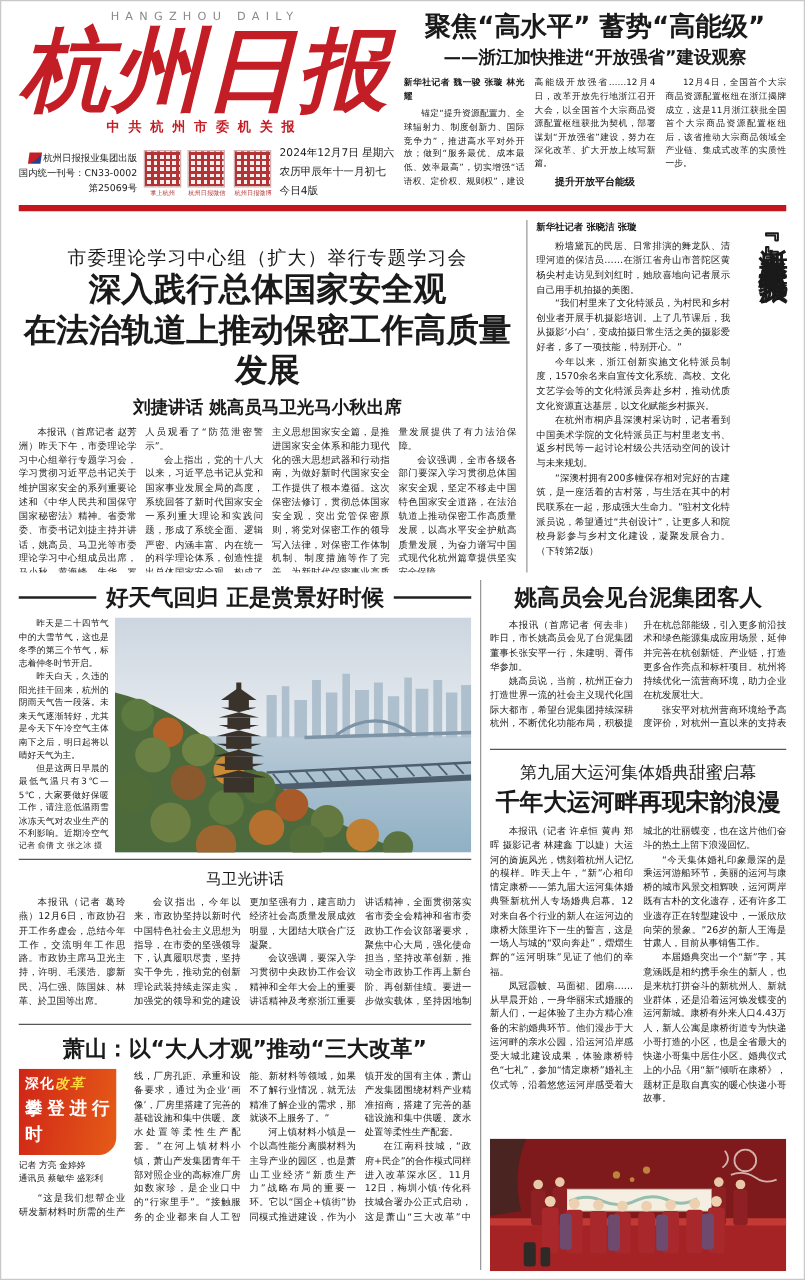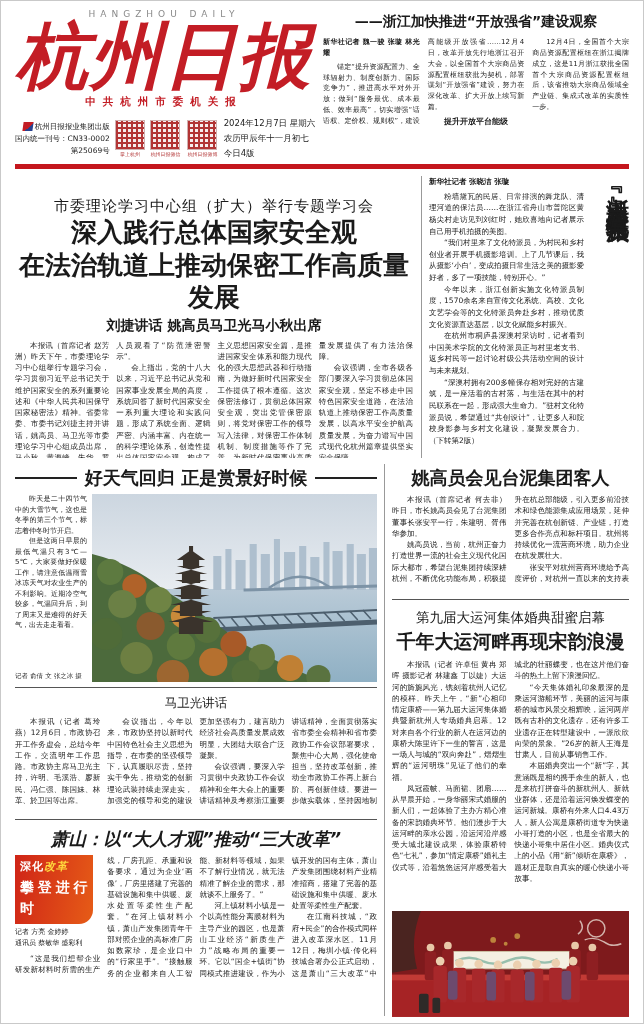--- a/index.html
+++ b/index.html
@@ -60,21 +60,21 @@
   .weather-box{display:flex;gap:5px;height:188px;}
   .weather-col{width:72px;flex:none;display:flex;flex-direction:column;font-size:7px;line-height:1.5;}
   .weather-col .body-text{flex:1;}
   .weather-credit{font-size:6.5px;color:#333;text-indent:0;margin-top:2px;}
   .photo1{flex:1;}
   
   .cppcc-title{font-size:20px;font-weight:900;text-align:center;margin-top:3px;}
   .cppcc-deck{font-family:"DejaVu Serif","Liberation Serif",serif;font-size:12.5px;text-align:center;margin:2px 0 4px;}
   .cppcc-body{height:98px;columns:4;column-gap:7px;font-size:7.5px;line-height:1.5;}
   
-  .xs-title{font-size:17.5px;font-weight:900;text-align:center;margin:2px 0 4px;font-style:italic;}
+  .xs-title{font-size:17.5px;font-weight:900;text-align:center;margin:2px 0 4px;}
   .xs-body{height:130px;columns:4;column-gap:7px;font-size:7.5px;line-height:1.5;}
   .xs-badge{width:78px;background:linear-gradient(100deg,#cf2417,#e65c17);color:#fff;
             padding:4px 5px 5px;border-radius:0 0 14px 0;margin-bottom:3px;}
   .xs-badge-l1{font-size:11px;font-weight:bold;letter-spacing:1px;}
   .xs-badge-l1 em{font-style:italic;color:#ffd83d;}
   .xs-badge-l2{font-size:14px;font-weight:900;letter-spacing:.5px;margin-top:1px;}
   .xs-byline{font-size:7px;text-indent:0;color:#222;line-height:1.6;}
   .xs-bylines{margin:2px 0 4px;}
   
   .tn-title{font-size:18px;font-weight:900;text-align:center;margin:2px 0 4px;}
@@ -121,20 +121,21 @@
         </div>
         <div class="dateblock">
           <div>2024年12月7日 星期六</div>
           <div>农历甲辰年十一月初七</div>
           <div>今日4版</div>
         </div>
       </div>
     </div>
 
     <div class="top-story">
+      <div class="top-title">聚焦“高水平” 蓄势“高能级”</div>
       <div class="top-subtitle">——浙江加快推进“开放强省”建设观察</div>
       <div class="top-body body-text">
         <p class="top-byline">新华社记者 魏一骏 张璇 林光耀</p>
         <div>
             <p>锚定“提升资源配置力、全球辐射力、制度创新力、国际竞争力”，推进高水平对外开放；做到“服务最优、成本最低、效率最高”，切实增强“话语权、定价权、规则权”，建设高能级开放强省……12月4日，改革开放先行地浙江召开大会，以全国首个大宗商品资源配置枢纽获批为契机，部署谋划“开放强省”建设，努力在深化改革、扩大开放上续写新篇。</p>
           </div>
         <p class="top-subhead">提升开放平台能级</p>
         <div>
             <p>12月4日，全国首个大宗商品资源配置枢纽在浙江揭牌成立，这是11月浙江获批全国首个大宗商品资源配置枢纽后，该省推动大宗商品领域全产业链、集成式改革的实质性一步。</p>
           </div>
@@ -178,20 +179,21 @@
 
       <div class="weather-head">
         <div class="rule"></div>
         <div class="weather-title">好天气回归 正是赏景好时候</div>
         <div class="rule"></div>
       </div>
       <div class="weather-box">
         <div class="weather-col">
           <div class="body-text">
               <p>昨天是二十四节气中的大雪节气，这也是冬季的第三个节气，标志着仲冬时节开启。</p>
+              <p>昨天白天，久违的阳光挂干回来，杭州的阴雨天气告一段落。未来天气逐渐转好，尤其是今天下午冷空气主体南下之后，明日起将以晴好天气为主。</p>
               <p>但是这两日早晨的最低气温只有3℃—5℃，大家要做好保暖工作，请注意低温雨雪冰冻天气对农业生产的不利影响。近期冷空气较多，气温回升后，到了周末又是难得的好天气，出去走走看看。</p>
             </div>
           <div class="weather-credit">记者 俞倩 文 张之冰 摄</div>
         </div>
         <svg class="photo1" viewBox="0 0 282 188" preserveAspectRatio="none">
           <defs>
             <linearGradient id="sky" x1="0" y1="0" x2="0" y2="1">
               <stop offset="0" stop-color="#ccd6e0"></stop>
                 <stop offset="1" stop-color="#e9edf1"></stop>
             </linearGradient>

